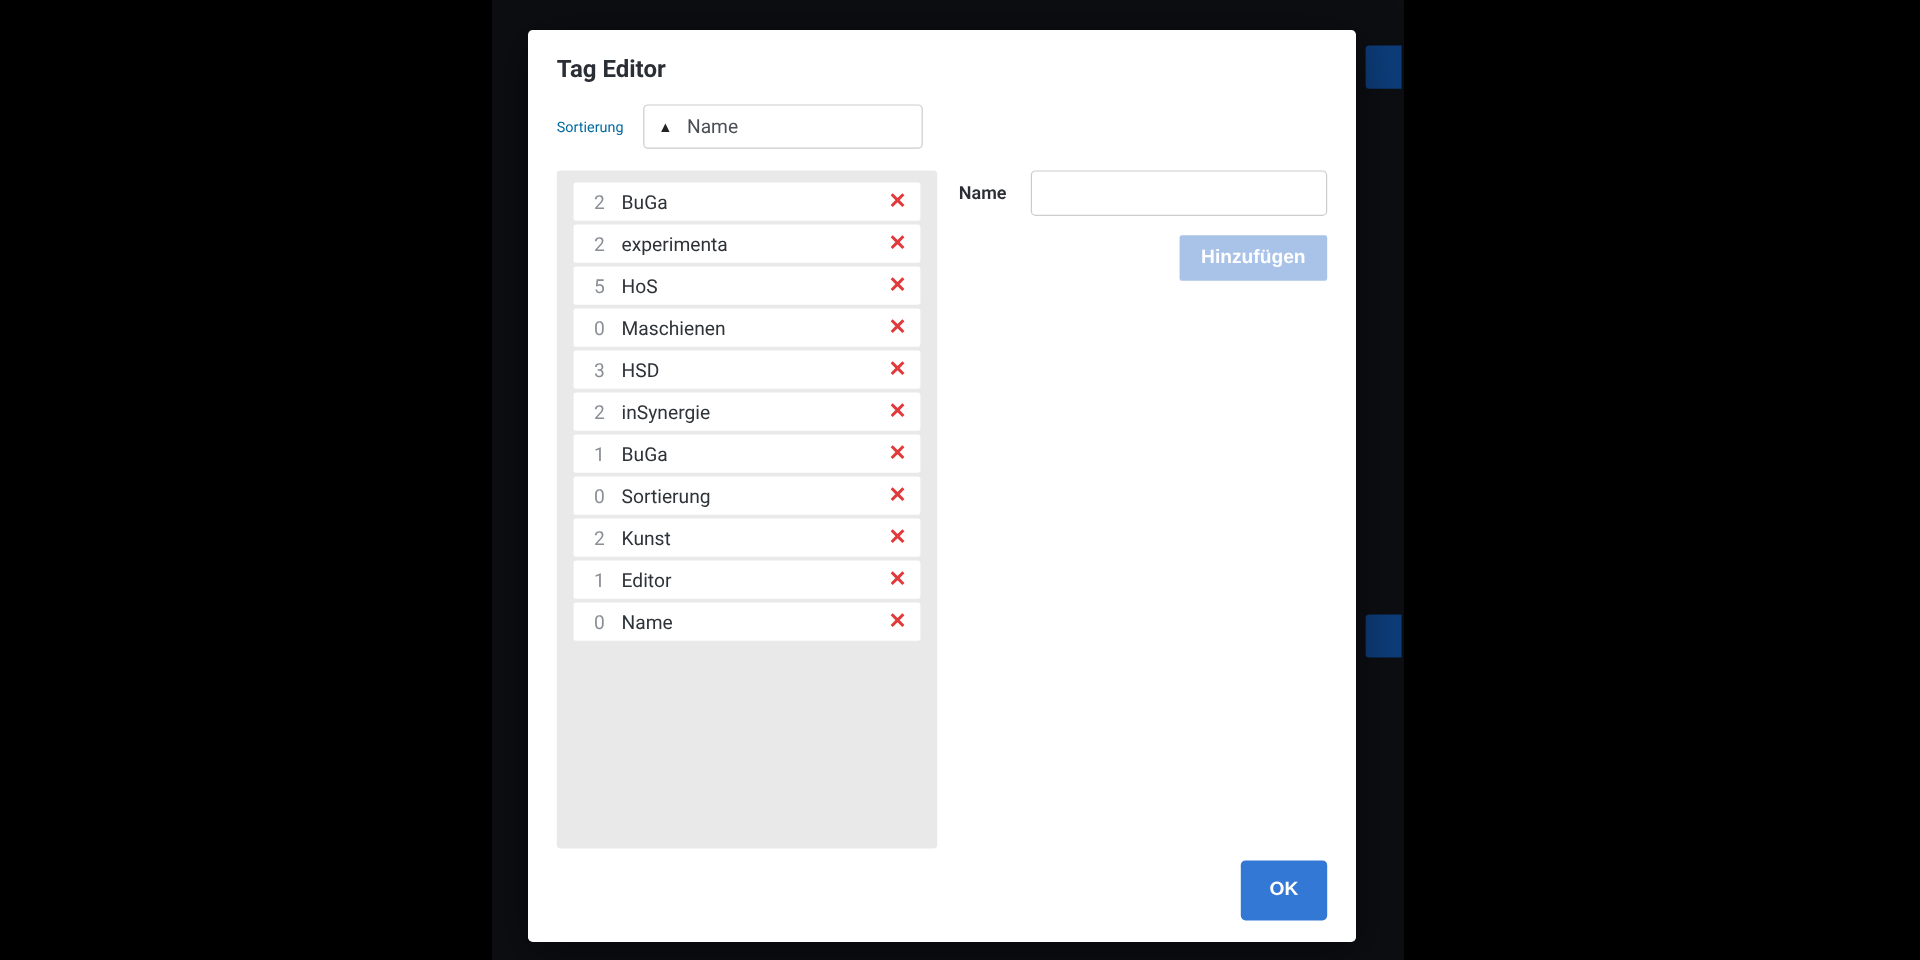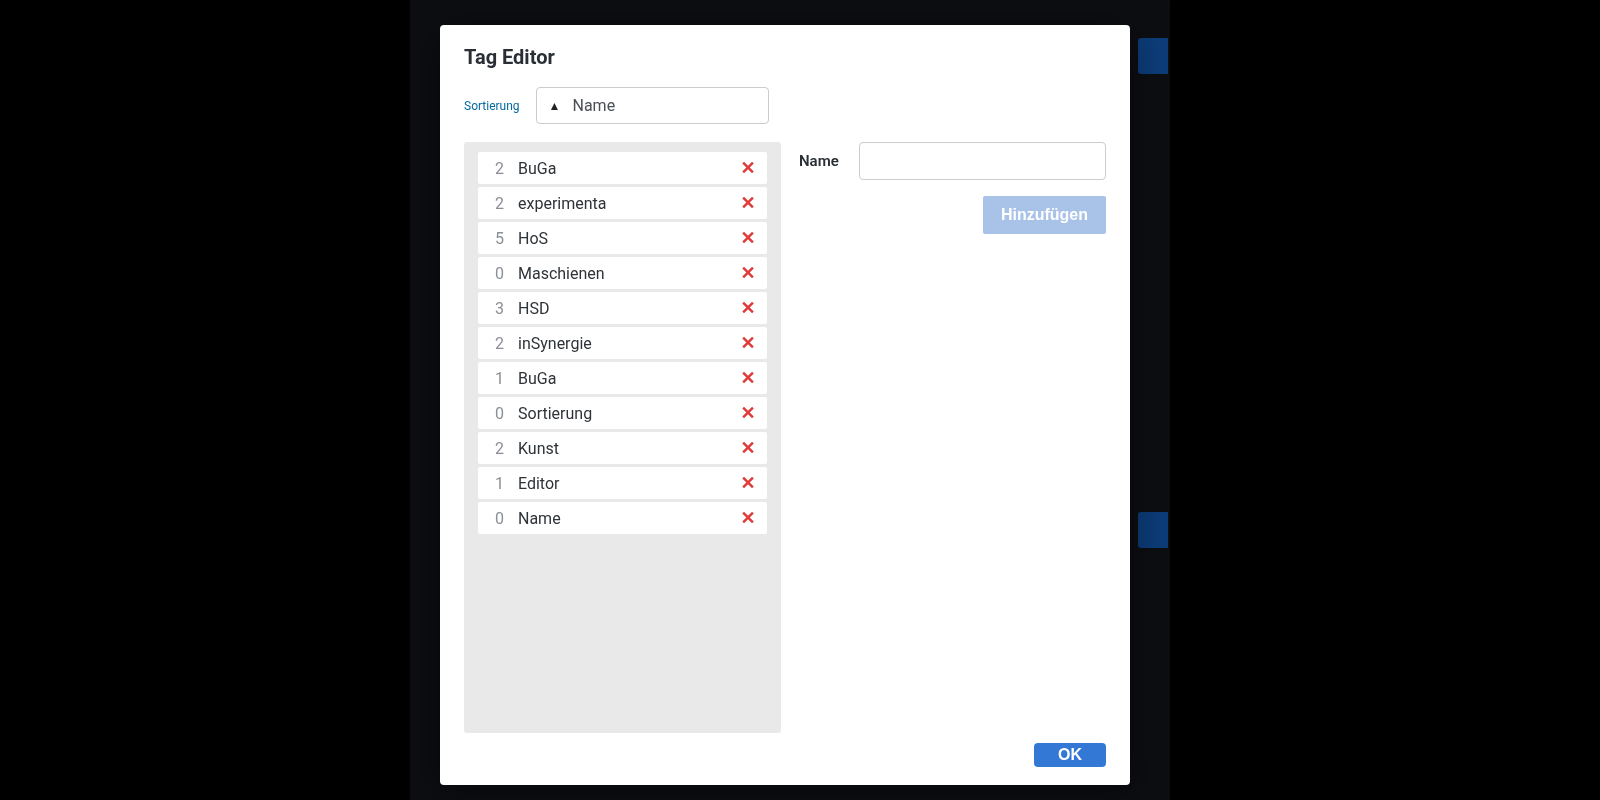--- a/index.html
+++ b/index.html
@@ -162,21 +162,21 @@
       justify-content: flex-end;
       margin-top: 10px;
     }
     .ok-btn {
       background: #3478d6;
       color: #fff;
       font-weight: 700;
       font-size: 16px;
       border: none;
       border-radius: 4px;
-      padding: 3px 24px;
+      padding: 16px 24px;
       cursor: pointer;
     }
     .bg-blue-sliver {
       position: absolute;
       background: #0d3d7a;
       width: 30px;
       height: 36px;
       border-radius: 3px 0 0 3px;
     }
   </style>

